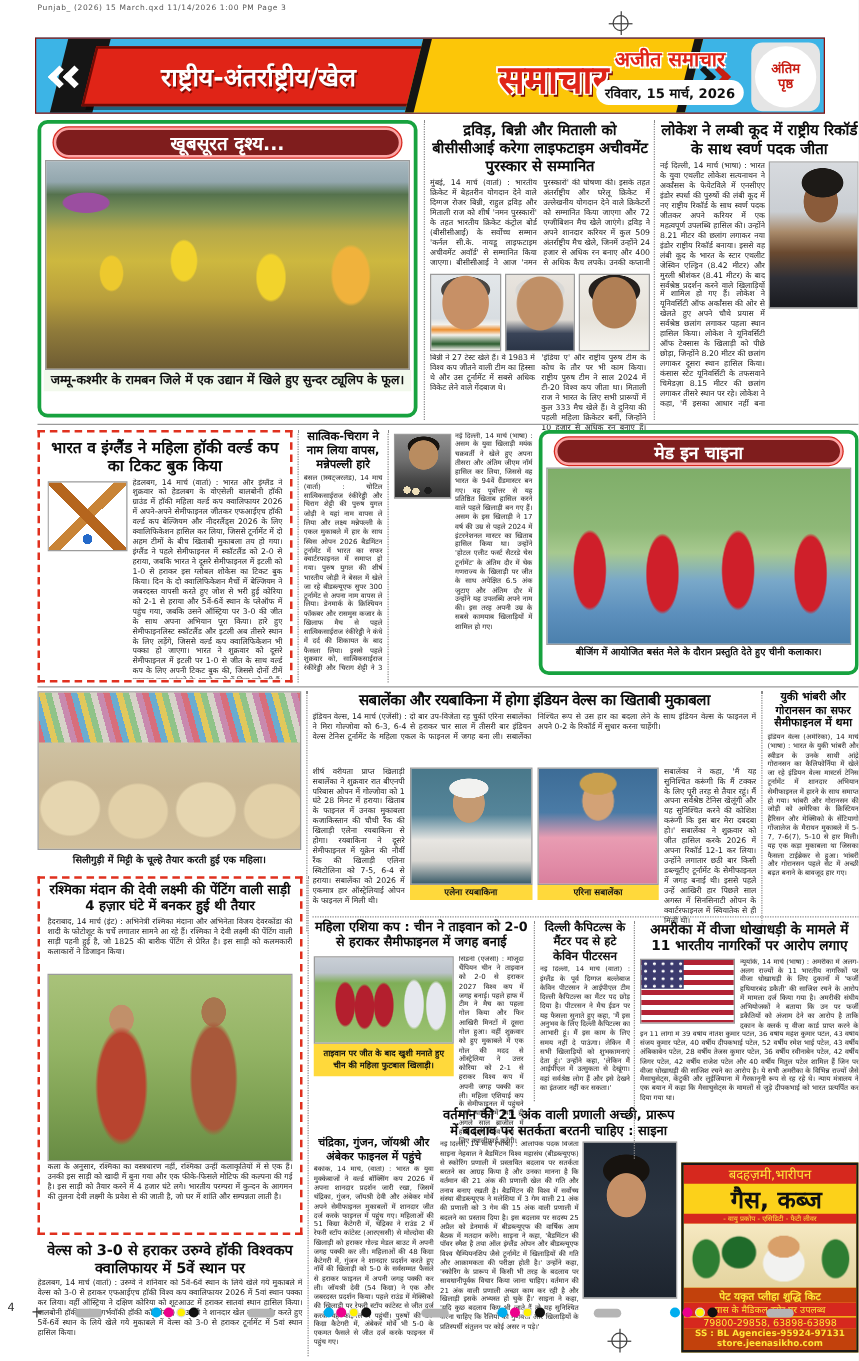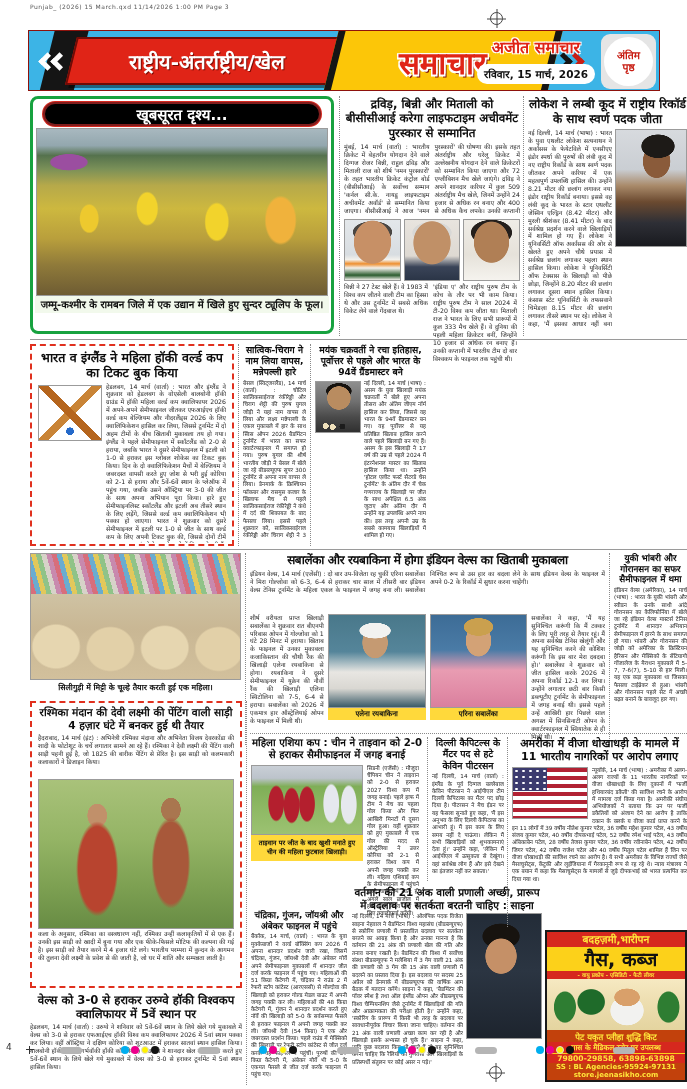--- a/index.html
+++ b/index.html
@@ -24,21 +24,21 @@
   .chev{position:absolute;width:13px;height:13px;transform:rotate(45deg);}
   .chev-l{border-left:5px solid #fff;border-bottom:5px solid #fff;}
   .chev-r{border-right:5px solid #151515;border-top:5px solid #151515;}
   .mast-black-l{position:absolute;left:18px;top:0;width:34px;height:61px;background:#151515;transform:skewX(-14deg);}
   .paper-name{position:absolute;right:64px;top:5px;width:118px;text-align:center;color:#e02417;font-weight:800;font-size:16px;white-space:nowrap;text-shadow:-1px -1px 0 #fff,1px -1px 0 #fff,-1px 1px 0 #fff,1px 1px 0 #fff;}
   .date-pill{position:absolute;right:64px;top:33px;width:118px;height:20px;background:#fff;border-radius:10px;display:flex;align-items:center;justify-content:center;font-size:10.5px;font-weight:700;color:#111;}
   .badge{position:absolute;right:3px;top:3px;width:55px;height:55px;background:#e5e5e5;border-radius:9px;display:flex;align-items:center;justify-content:center;}
   .badge-circle{width:49px;height:49px;background:#fff;border-radius:50%;display:flex;flex-direction:column;align-items:center;justify-content:center;color:#c81e14;font-weight:700;font-size:10.5px;line-height:1.1;}
   
   .green-box{border:3px solid #17a23f;border-radius:8px;background:#fff;padding:2px;}
-  .red-pill{height:24px;margin:1px 8px 2px;background:#000000;border:2px solid #7f1d1d;border-radius:14px;box-shadow:0 0 0 1px #d6281e;color:#fff;font-weight:700;font-size:15px;display:flex;align-items:center;justify-content:center;}
+  .red-pill{height:24px;margin:1px 8px 2px;background:#7f1d1d;border:2px solid #fca5a5;border-radius:14px;box-shadow:0 0 0 1px #d6281e;color:#fff;font-weight:700;font-size:15px;display:flex;align-items:center;justify-content:center;}
   .dashed-box{border:2px dashed #e0301e;background:#fff;}
   .yellow-cap{background:#ffd93b;font-weight:700;color:#111;text-align:center;}
   
   .ph-tulips{background:
     radial-gradient(ellipse 30px 13px at 11% 20%, #9b4ea0 60%, transparent 65%),
     radial-gradient(ellipse 26px 40px at 84% 55%, #f0b23c 55%, transparent 62%),
     radial-gradient(ellipse 20px 32px at 62% 56%, #f2d32c 55%, transparent 62%),
     radial-gradient(ellipse 18px 28px at 38% 48%, #f2d32c 55%, transparent 62%),
     radial-gradient(ellipse 16px 24px at 18% 54%, #edc92e 55%, transparent 62%),
     linear-gradient(180deg,#a8b8bf 0%,#93a7ae 10%,#55724d 16%,#7a9058 24%,#b6a94a 34%,#cdb83f 48%,#b99f3c 66%,#8f7a3a 82%,#6e5c33 100%);}
@@ -113,21 +113,21 @@
     radial-gradient(ellipse 13px 9px at 58% 36%, #d9a06a 96%, transparent 100%),
     radial-gradient(ellipse 17px 15px at 58% 62%, #f2f2f0 96%, transparent 100%),
     linear-gradient(180deg,#f6e9c2 0%,#eedfb2 40%,#e4d49f 100%);}
   .hockey-art{background:
     radial-gradient(circle 4px at 50% 84%, #2469c9 96%, transparent 100%),
     linear-gradient(45deg, transparent 45%, #b5651d 45% 55%, transparent 55%),
     linear-gradient(-45deg, transparent 45%, #c98436 45% 55%, transparent 55%);
     background-color:#fff;}
   
   #ad{left:545px;top:930px;width:142px;height:152px;border:2px solid #1a1a1a;background:#fcd11a;display:flex;flex-direction:column;overflow:hidden;}
-  .ad-red{background:#d6281e;color:#ffe63a;font-weight:700;display:flex;align-items:center;justify-content:center;}
+  .ad-red{background:#d6281e;color:#ffe63a;font-weight:400;display:flex;align-items:center;justify-content:center;}
   .ad-black{background:#c2410c;color:#ffe63a;font-weight:700;display:flex;align-items:center;justify-content:center;}
   
   .regrow{position:absolute;left:60px;top:1046px;width:575px;display:flex;justify-content:space-between;align-items:center;}
   .lozenge{width:22px;height:7px;background:#b5b5b5;border-radius:4px;}
   .cmyk{display:flex;gap:2px;}
   .dot{width:8px;height:8px;border-radius:50%;}
   .dc{background:#00aeef}.dm{background:#ec008c}.dy{background:#fff200;border:0.5px solid #ddd}.dk{background:#111}
   .crosshair{position:absolute;width:13px;height:13px;border:1px solid #444;border-radius:50%;}
   .crosshair::before{content:"";position:absolute;left:50%;top:-4px;bottom:-4px;width:1px;background:#444;transform:translateX(-50%);}
   .crosshair::after{content:"";position:absolute;top:50%;left:-4px;right:-4px;height:1px;background:#444;transform:translateY(-50%);}
@@ -209,27 +209,31 @@
   <div class="vrule" style="left:238px;top:344px;height:202px;"></div>
 
   <div class="abs" style="left:243px;top:344px;width:63px;">
     <div class="headline" style="font-size:9.2px;">सात्विक-चिराग ने नाम लिया वापस, मन्नेपल्ली हारे</div>
     <div class="body-xs" style="height:158px;margin-top:2px;">बेसल (स्विट्जरलैंड), 14 मार्च (वार्ता) : चोटिल सात्विकसाईराज रंकीरेड्डी और चिराग शेट्टी की पुरुष युगल जोड़ी ने यहां नाम वापस ले लिया और लक्ष्य मन्नेपल्ली के एकल मुकाबले में हार के साथ स्विस ओपन 2026 बैडमिंटन टूर्नामेंट में भारत का सफर क्वार्टरफाइनल में समाप्त हो गया। पुरुष युगल की शीर्ष भारतीय जोड़ी ने बेसल में खेले जा रहे बीडब्ल्यूएफ सुपर 300 टूर्नामेंट से अपना नाम वापस ले लिया। डेनमार्क के क्रिश्चियन फॉकबर और रासमुस कजार के खिलाफ मैच से पहले सात्विकसाईराज रंकीरेड्डी ने कंधे में दर्द की शिकायत के बाद फैसला लिया। इससे पहले शुक्रवार को, सात्विकसाईराज रंकीरेड्डी और चिराग शेट्टी ने 3 गेम के एक रोमांचक और लंबे मैच में जापान के केंता सुनेयामा और क्योहेई यामाशिता को 21-15, 15-21, 28-26 से हराया था। यह मैच एक घंटा 14 मिनट तक चला था।</div>
   </div>
 
   <div class="vrule" style="left:310px;top:344px;height:202px;"></div>
 
   <div class="abs" style="left:315px;top:344px;width:111px;">
-    <div class="headline" style="font-size:9.2px;">मयंक चक्रवर्ती ने रचा इतिहास, पूर्वोत्तर से पहले और भारत के 94वें ग्रैंडमास्टर बने</div>
     <div style="margin-top:2px;height:158px;overflow:hidden;">
       <div class="photo ph-chess" style="float:left;width:46px;height:52px;margin:1px 3px 1px 0;"></div>
       <div class="body-xs" style="height:158px;">नई दिल्ली, 14 मार्च (भाषा) : असम के युवा खिलाड़ी मयंक चक्रवर्ती ने खेले हुए अपना तीसरा और अंतिम जीएम नॉर्म हासिल कर लिया, जिससे वह भारत के 94वें ग्रैंडमास्टर बन गए। वह पूर्वोत्तर से यह प्रतिष्ठित खिताब हासिल करने वाले पहले खिलाड़ी बन गए हैं। असम के इस खिलाड़ी ने 17 वर्ष की उम्र से पहले 2024 में इंटरनेशनल मास्टर का खिताब हासिल किया था। उन्होंने 'होटल एलीट फर्स्ट सैटरडे चेस टूर्नामेंट' के अंतिम दौर में चेक गणराज्य के खिलाड़ी पर जीत के साथ अपेक्षित 6.5 अंक जुटाए और अंतिम दौर में उन्होंने यह उपलब्धि अपने नाम की। इस तरह अपनी उम्र के सबसे कामयाब खिलाड़ियों में शामिल हो गए।</div>
     </div>
   </div>
 
+  <div class="abs green-box" style="left:431px;top:344px;width:256px;height:196px;">
+    <div class="red-pill" style="font-size:14px;height:22px;">मेड इन चाइना</div>
+    <div class="photo ph-dancers" style="height:142px;margin:0 1px;"></div>
+    <div class="caption" style="font-size:7.6px;padding:1px 2px;">बीजिंग में आयोजित बसंत मेले के दौरान प्रस्तुति देते हुए चीनी कलाकार।</div>
+  </div>
 
   <div class="hrule" style="left:30px;top:549px;width:657px;"></div>
 
   <div class="abs photo ph-pots" style="left:30px;top:553px;width:211px;height:127px;">
     <div class="debris"></div>
   </div>
   <div class="abs caption" style="left:30px;top:683px;width:211px;font-size:7.8px;">सिलीगुड़ी में मिट्टी के चूल्हे तैयार करती हुई एक महिला।</div>
 
   <div class="vrule" style="left:245px;top:553px;height:192px;"></div>
 

